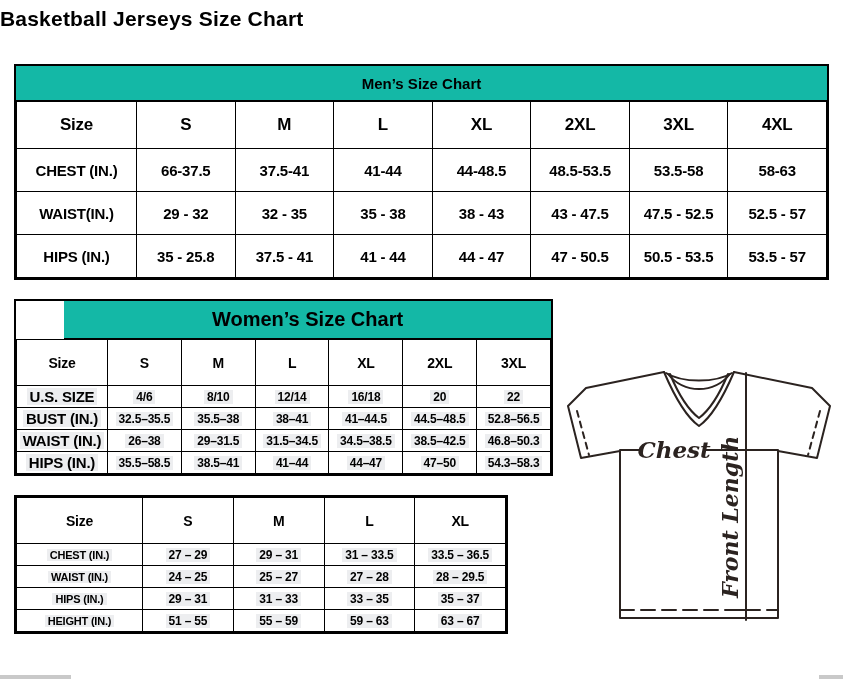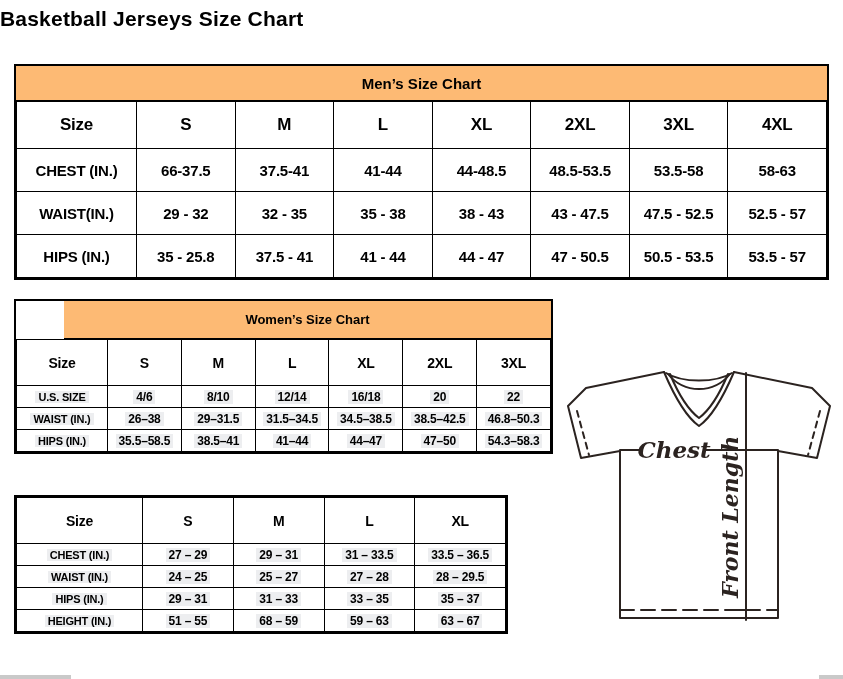--- a/index.html
+++ b/index.html
@@ -6,40 +6,40 @@
   body{
     width:843px;height:679px;position:relative;overflow:hidden;
     background:#ffffff;font-family:"Liberation Sans",sans-serif;color:#000;
   }
   .title{
     position:absolute;top:7px;left:0;width:806px;
     font-size:21px;font-weight:bold;letter-spacing:.2px;
   }
   .panel{position:absolute;border:2px solid #000;background:#fff;}
   .panel-caption{
-    background:#fdba74;border-bottom:1px solid #000;
+    background:#14b8a6;border-bottom:1px solid #000;
     display:flex;align-items:center;justify-content:center;
     font-weight:bold;
   }
   table{border-collapse:collapse;table-layout:fixed;width:100%;}
   th,td{
     border:1px solid #000;text-align:center;vertical-align:middle;
     font-weight:bold;padding:0;letter-spacing:-0.2px;overflow:hidden;
   }
   
   #mens-panel{left:14px;top:64px;width:811px;}
   #mens-panel .panel-caption{height:34px;font-size:15px;}
   #mens-panel thead th{height:46px;font-size:17px;}
   #mens-panel tbody td{height:42px;font-size:15px;}
   
   #womens-panel{left:14px;top:299px;width:535px;}
-  #womens-panel .panel-caption{height:37px;font-size:13px;margin-left:48px;}
+  #womens-panel .panel-caption{height:37px;font-size:20px;margin-left:48px;}
   #womens-panel thead th{height:45px;font-size:14px;}
   #womens-panel tbody td{height:21px;font-size:12px;}
-  #womens-panel tbody td.rowlabel{font-size:11px;}
+  #womens-panel tbody td.rowlabel{font-size:15px;}
   
   #youth-panel{left:14px;top:495px;width:490px;}
   #youth-panel .panel-caption{height:36px;font-size:15px;}
   #youth-panel thead th{height:45px;font-size:14px;}
   #youth-panel tbody td{height:21px;font-size:12px;}
   #youth-panel tbody td.rowlabel{font-size:11px;}
   .hl{background:#edeef0;padding:0 3px;}
   
   #jersey{position:absolute;left:556px;top:356px;width:285px;height:285px;}
   .dg-text{
@@ -123,20 +123,29 @@
         <tr>
           <td class="rowlabel"><span class="hl">U.S. SIZE</span></td>
           <td><span class="hl">4/6</span></td>
           <td><span class="hl">8/10</span></td>
           <td><span class="hl">12/14</span></td>
           <td><span class="hl">16/18</span></td>
           <td><span class="hl">20</span></td>
           <td><span class="hl">22</span></td>
         </tr>
         <tr>
+          <td class="rowlabel"><span class="hl">BUST (IN.)</span></td>
+          <td><span class="hl">32.5–35.5</span></td>
+          <td><span class="hl">35.5–38</span></td>
+          <td><span class="hl">38–41</span></td>
+          <td><span class="hl">41–44.5</span></td>
+          <td><span class="hl">44.5–48.5</span></td>
+          <td><span class="hl">52.8–56.5</span></td>
+        </tr>
+        <tr>
           <td class="rowlabel"><span class="hl">WAIST (IN.)</span></td>
           <td><span class="hl">26–38</span></td>
           <td><span class="hl">29–31.5</span></td>
           <td><span class="hl">31.5–34.5</span></td>
           <td><span class="hl">34.5–38.5</span></td>
           <td><span class="hl">38.5–42.5</span></td>
           <td><span class="hl">46.8–50.3</span></td>
         </tr>
         <tr>
           <td class="rowlabel"><span class="hl">HIPS (IN.)</span></td>
@@ -180,21 +189,21 @@
         <tr>
           <td class="rowlabel"><span class="hl">HIPS (IN.)</span></td>
           <td><span class="hl">29 – 31</span></td>
           <td><span class="hl">31 – 33</span></td>
           <td><span class="hl">33 – 35</span></td>
           <td><span class="hl">35 – 37</span></td>
         </tr>
         <tr>
           <td class="rowlabel"><span class="hl">HEIGHT (IN.)</span></td>
           <td><span class="hl">51 – 55</span></td>
-          <td><span class="hl">68 – 59</span></td>
+          <td><span class="hl">55 – 59</span></td>
           <td><span class="hl">59 – 63</span></td>
           <td><span class="hl">63 – 67</span></td>
         </tr>
       </tbody>
   </table>
 </div>
 
 <svg id="jersey" viewBox="0 0 285 285" fill="none" stroke="#2b2320" stroke-width="2" stroke-linejoin="round" stroke-linecap="round">
 
   <path d="M108,16 L30,32 L12,50 L25,102 L64,95 L64,262 L222,262 L222,95 L261,102 L274,50 L256,32 L178,16"></path>

